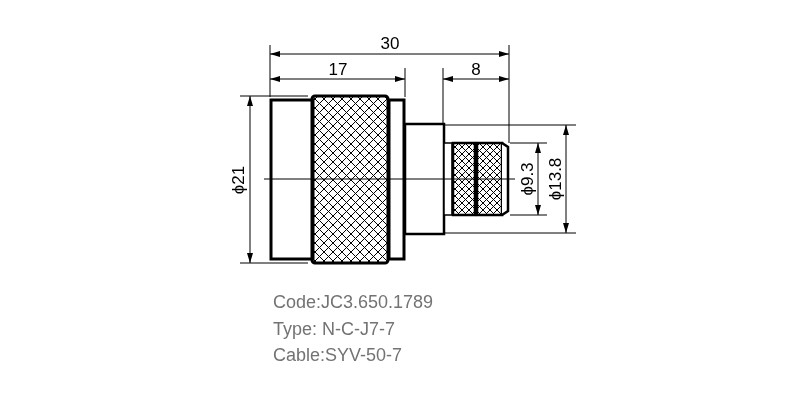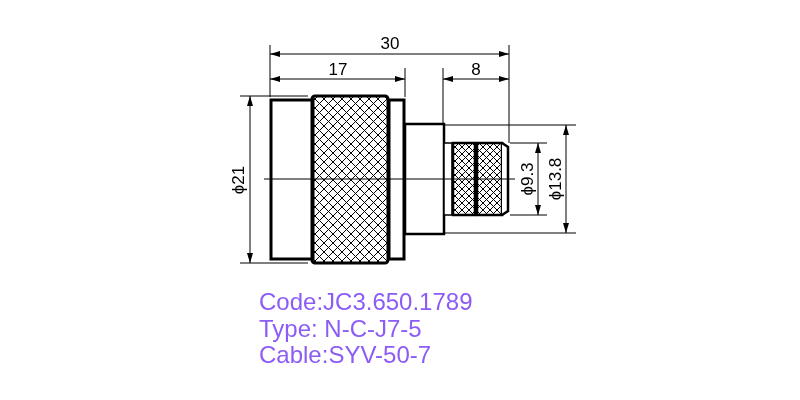--- a/index.html
+++ b/index.html
@@ -1,19 +1,19 @@
 <!DOCTYPE html>
 <html><head>
   <meta charset="utf-8">
   <style>
     html, body { margin:0; padding:0; background:#ffffff; }
     body { width:800px; height:400px; position:relative; overflow:hidden; }
     #drawing { position:absolute; left:0; top:0; }
     .dim-text { font-family:"Liberation Sans", sans-serif; font-size:17px; fill:#000; }
-    .spec { position:absolute; left:259px; font-family:"Liberation Sans", sans-serif; font-size:24px; color:#8b5cf6; line-height:24px; }
+    .spec { position:absolute; left:273px; font-family:"Liberation Sans", sans-serif; font-size:18px; color:#737373; line-height:24px; }
   </style>
 </head>
 <body>
 
 <svg id="drawing" width="800" height="400" viewBox="0 0 800 400" xmlns="http://www.w3.org/2000/svg">
   <defs>
     <pattern id="knurl" width="9" height="9" patternUnits="userSpaceOnUse">
       <path d="M0,0 L9,9 M9,0 L0,9" stroke="#000" stroke-width="1"></path>
     </pattern>
     <pattern id="knurl-small" width="7" height="7" patternUnits="userSpaceOnUse">
@@ -69,14 +69,14 @@
     <rect x="444" y="143" width="8" height="72" stroke-width="1.5"></rect>
     <rect x="453" y="143" width="22" height="72" fill="url(#knurl-small)" stroke-width="2.5"></rect>
     <rect x="477" y="143" width="25" height="72" fill="url(#knurl-small)" stroke-width="2.5"></rect>
     <path d="M502,143 L508,147 L508,211 L502,215" stroke-width="2.5" fill="#fff"></path>
   </g>
 
   <line x1="264" y1="179" x2="515" y2="179" stroke="#000" stroke-width="1"></line>
 </svg>
 
 <div class="spec" style="top:290px;">Code:JC3.650.1789</div>
-<div class="spec" style="top:317px;">Type: N-C-J7-5</div>
+<div class="spec" style="top:317px;">Type: N-C-J7-7</div>
 <div class="spec" style="top:343px;text-align:right;">Cable:SYV-50-7</div>
 
 </body></html>

